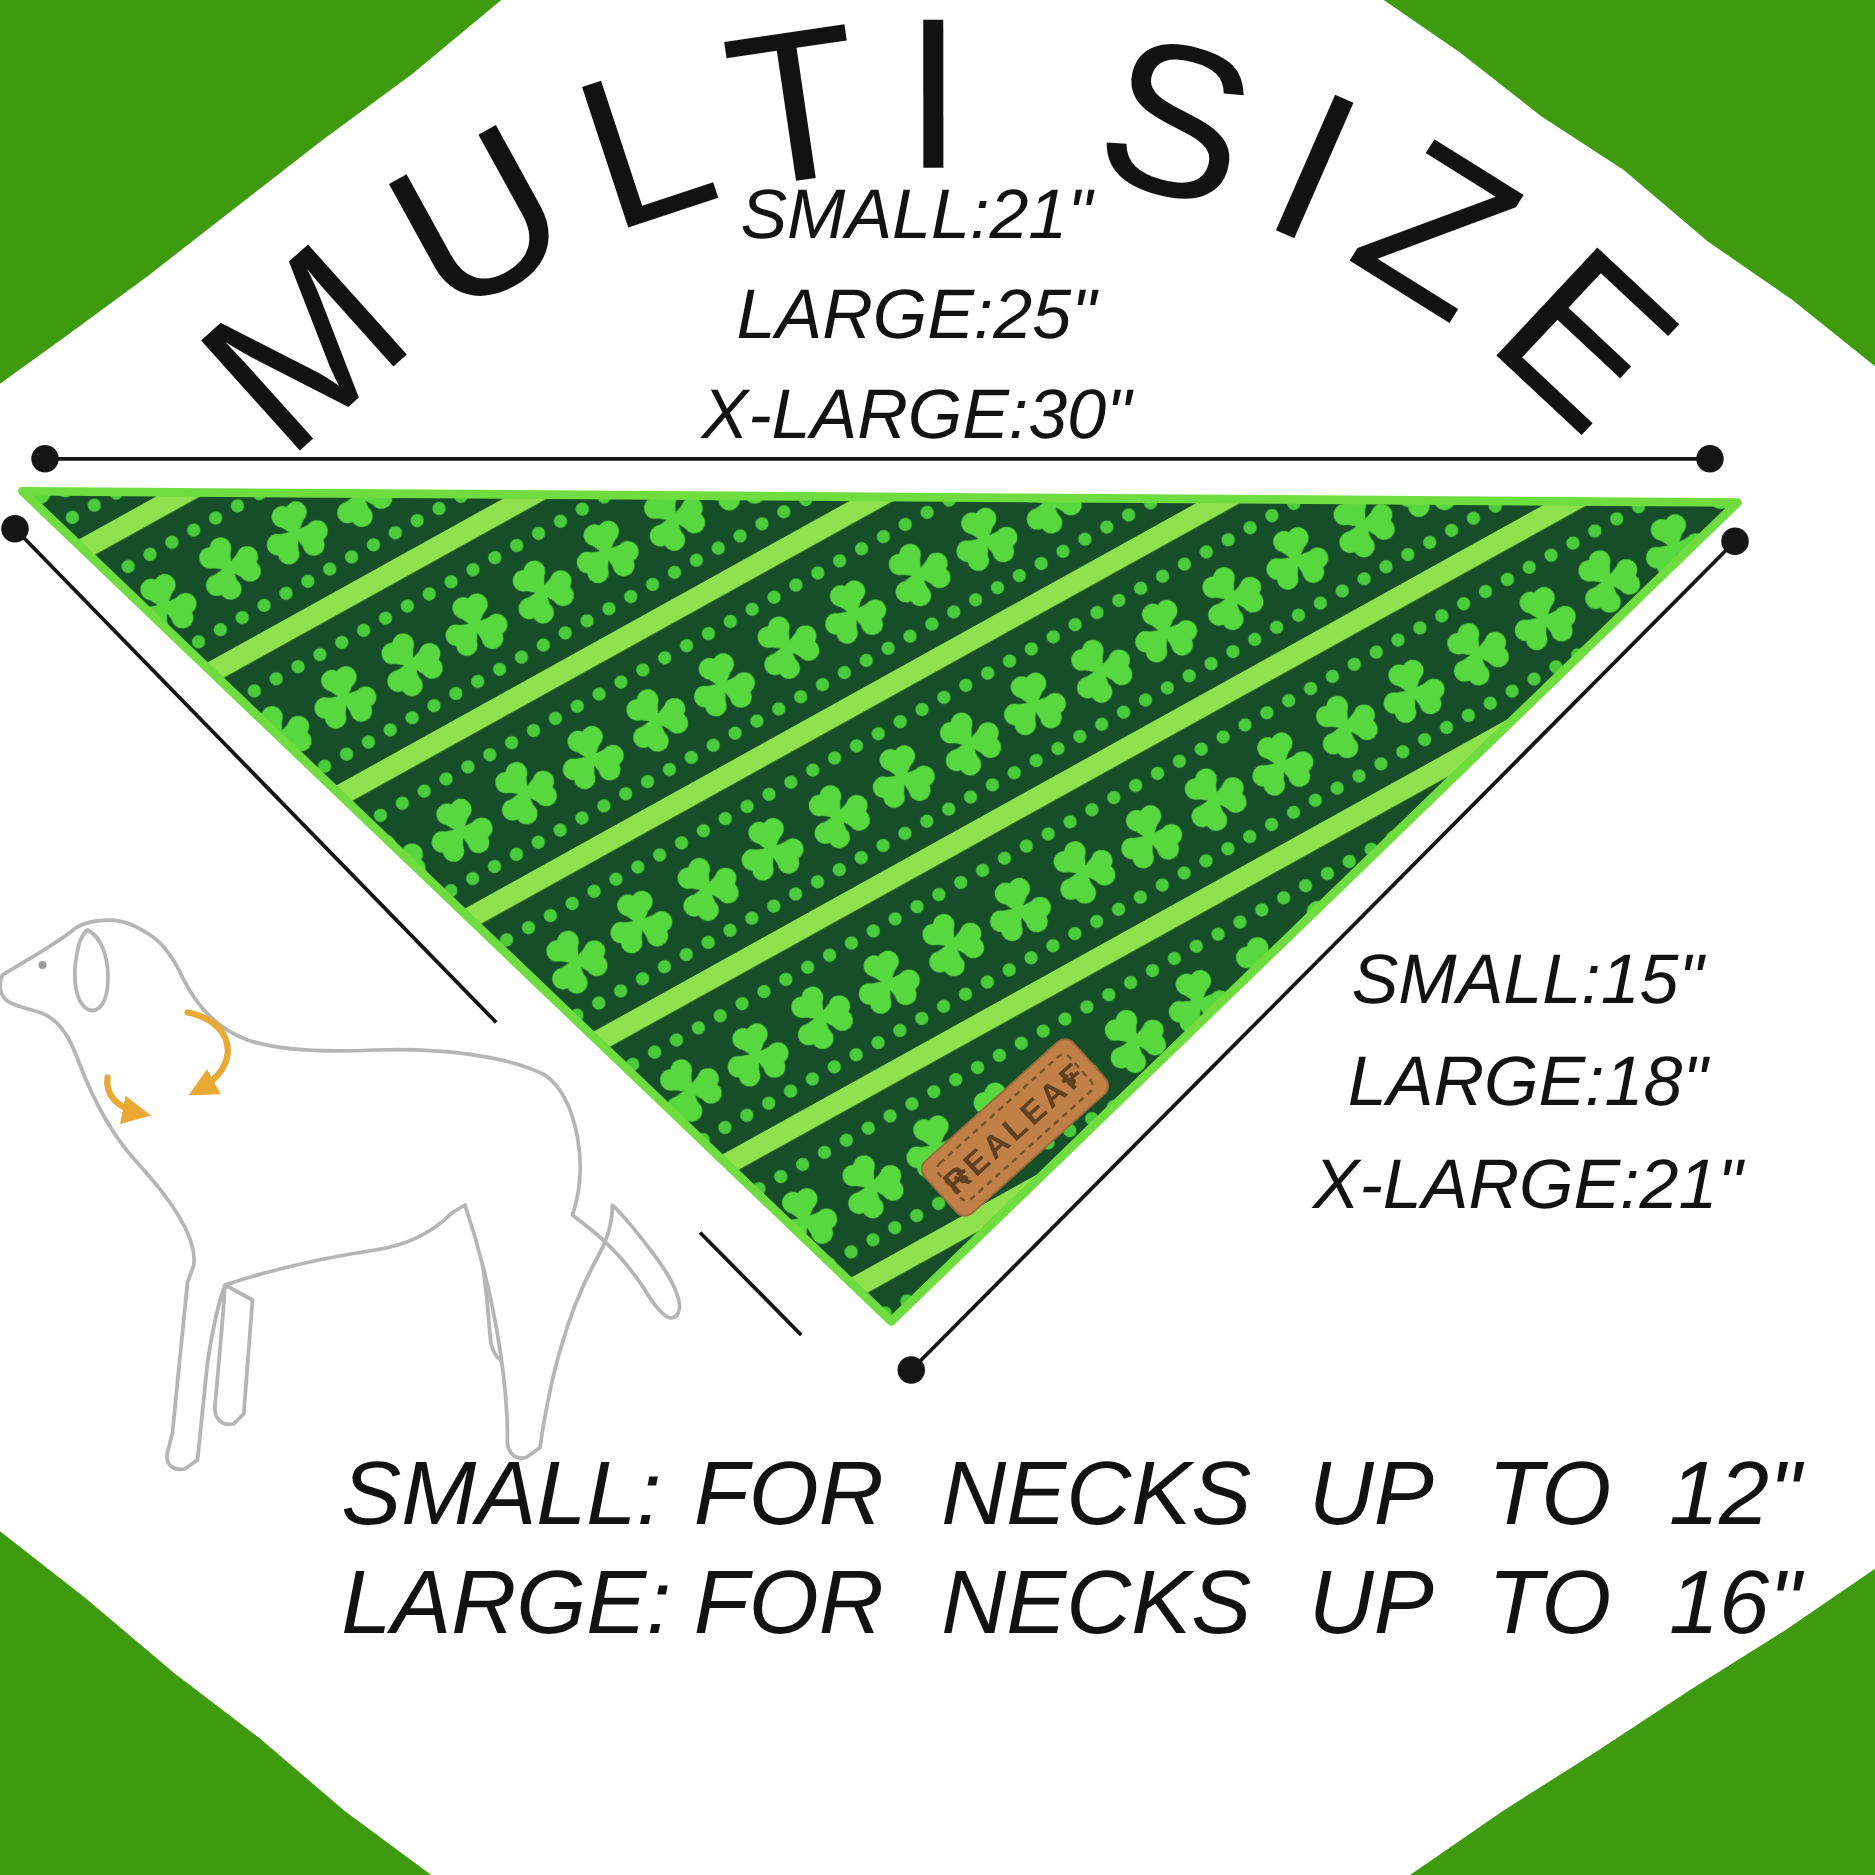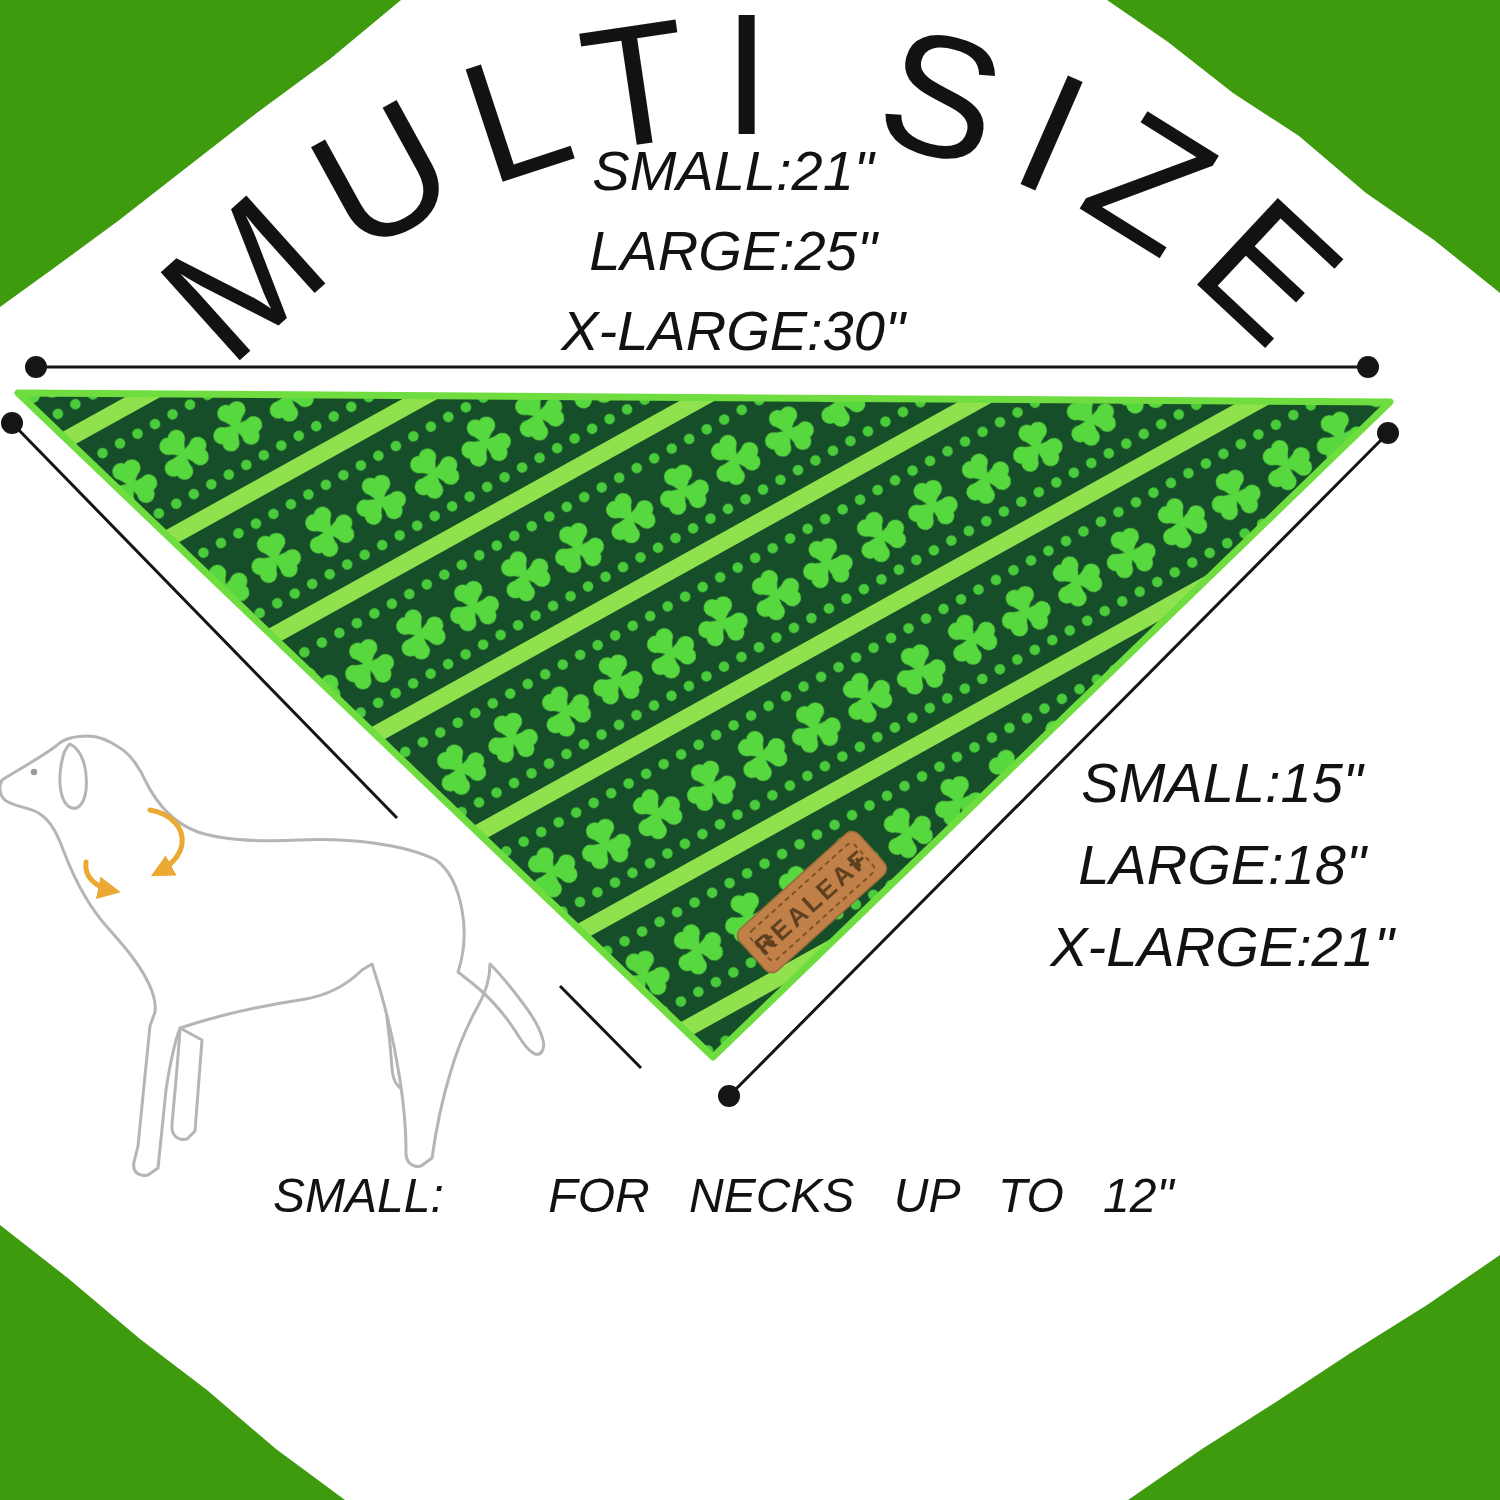--- a/index.html
+++ b/index.html
@@ -13,21 +13,21 @@
     font-size:172px;font-weight:400;letter-spacing:26px;fill:#121212;
   }
   .size-block{
     position:absolute;text-align:center;color:#121212;
     font-style:italic;font-weight:400;
   }
   .top-sizes{top:131px;left:733px;transform:translateX(-50%);font-size:56px;line-height:80px;white-space:nowrap;}
   .right-sizes{top:742px;left:1222px;transform:translateX(-50%);font-size:56px;line-height:82px;white-space:nowrap;}
   .neck-table{
     position:absolute;left:273px;top:1152px;color:#121212;
-    font-style:italic;font-size:48px;white-space:nowrap;
+    font-style:italic;font-size:72px;white-space:nowrap;
   }
   .neck-row{height:87px;line-height:87px;}
   .neck-label{display:inline-block;width:262px;}
   .neck-desc{display:inline-block;word-spacing:26px;}
   .tag-text{
     font-family:"Liberation Sans", sans-serif;
     font-size:26px;font-weight:bold;letter-spacing:3px;fill:#5f4020;
   }
 </style>
 </head>
@@ -202,15 +202,19 @@
     <div>SMALL:15"</div>
     <div>LARGE:18"</div>
     <div>X-LARGE:21"</div>
   </div>
 
   <div class="neck-table">
     <div class="neck-row">
       <span class="neck-label">SMALL:</span>
       <span class="neck-desc">FOR NECKS UP TO 12"</span>
     </div>
+    <div class="neck-row">
+      <span class="neck-label">LARGE:</span>
+      <span class="neck-desc">FOR NECKS UP TO 16"</span>
+    </div>
   </div>
 
 </div>
 
 </body></html>

